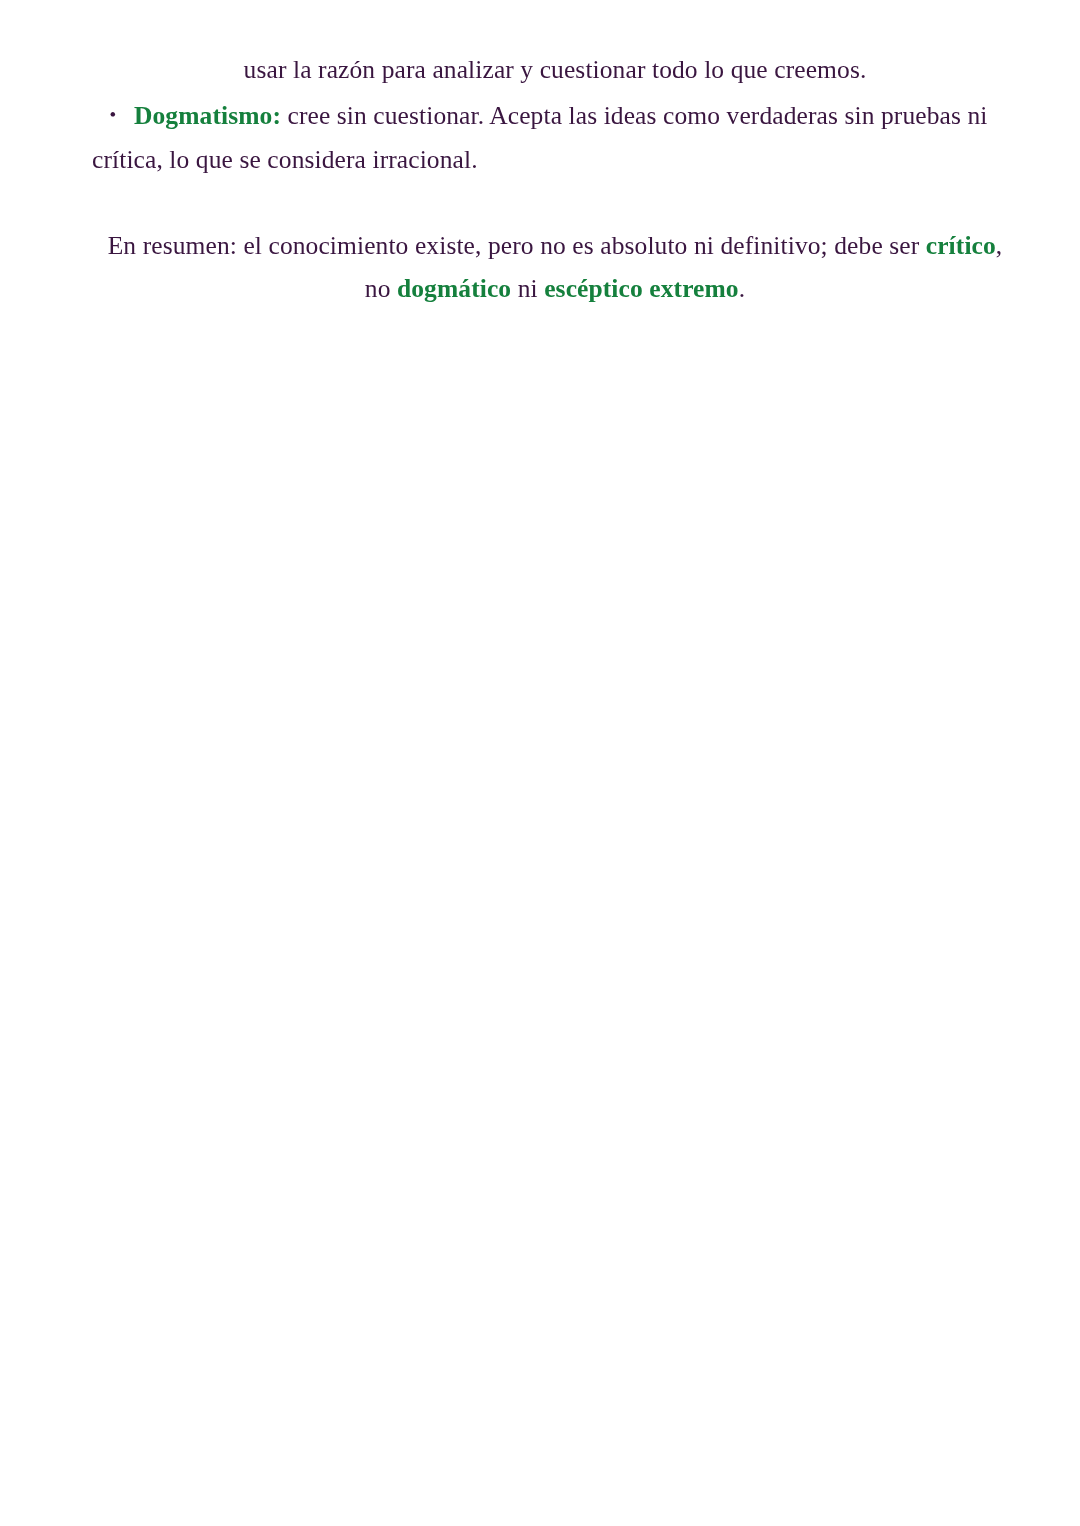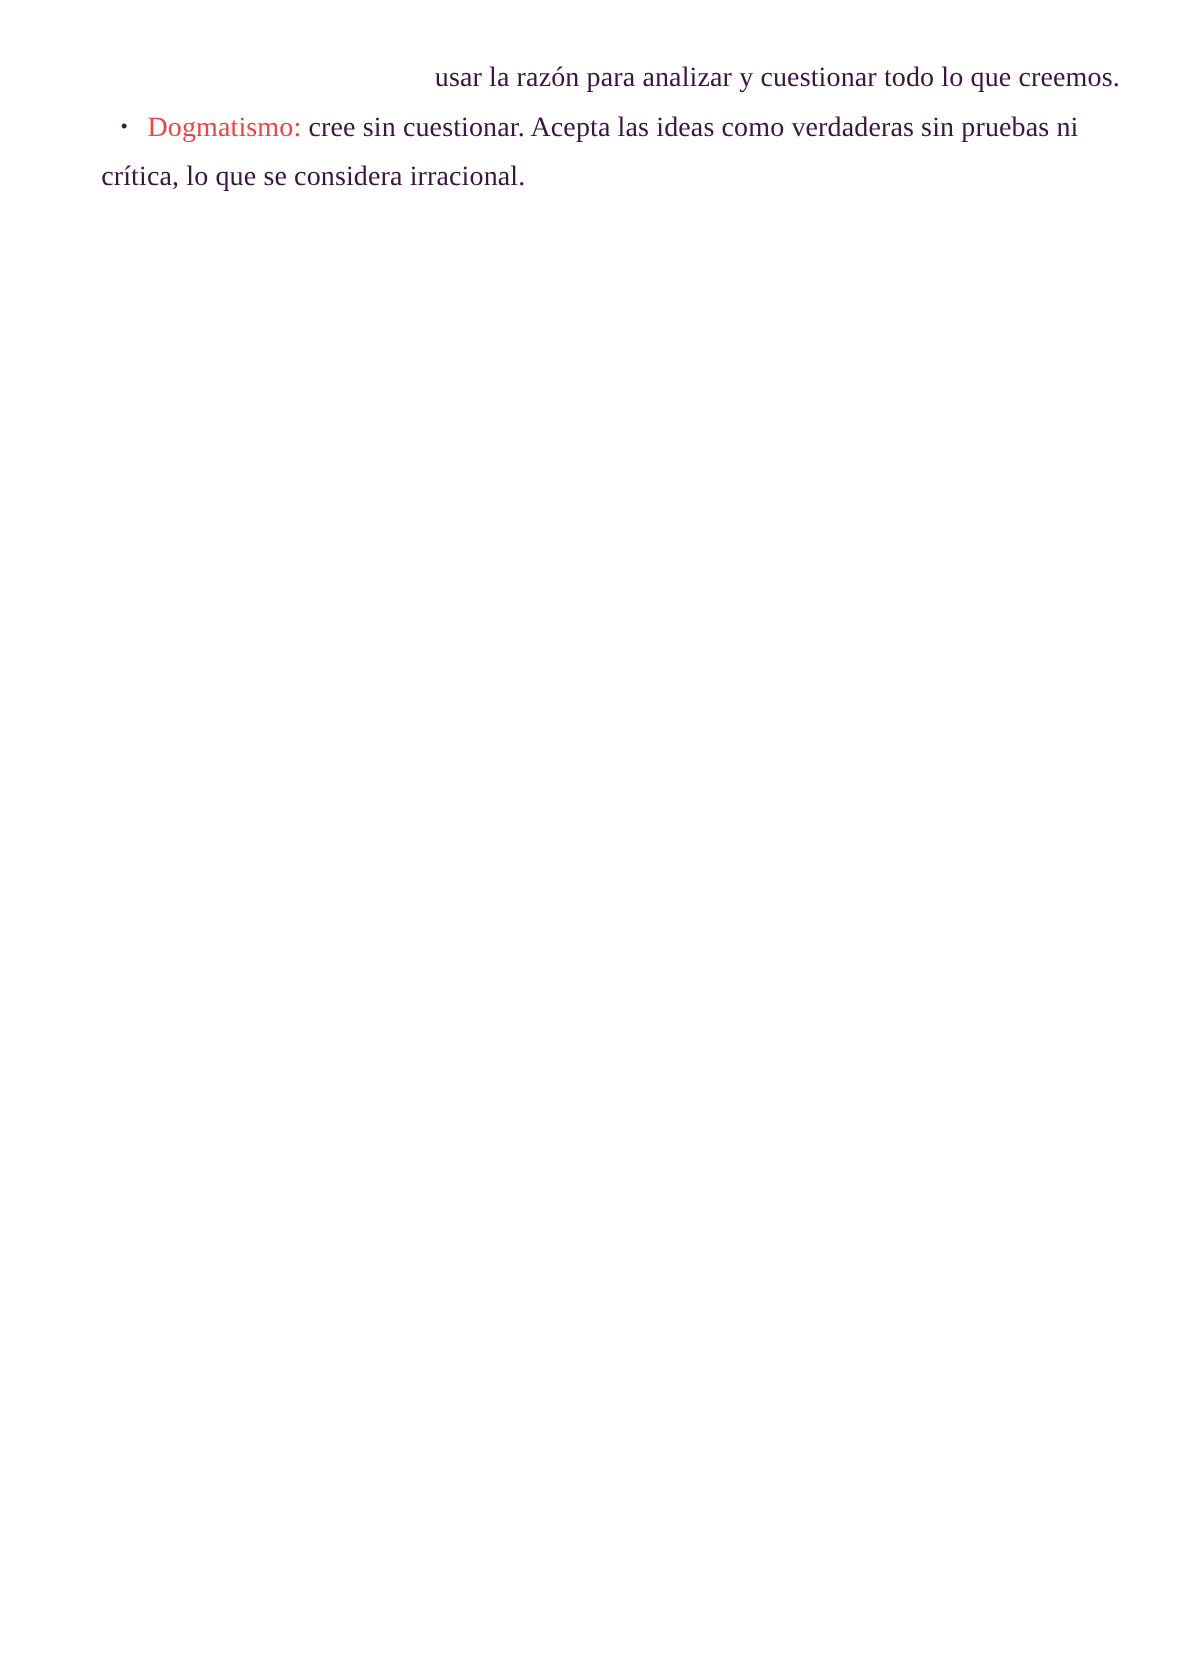--- a/index.html
+++ b/index.html
@@ -22,21 +22,21 @@
     padding: 48px 62px 0 92px;
   }
   .doc-body {
     font-size: 25.5px;
     line-height: 1.72;
     color: #3a1640;
     letter-spacing: 0.1px;
   }
   .para {
     margin: 0 0 2px 0;
-    text-align: right;
+    text-align: center;
   }
   .para.lead {
     text-indent: 0;
   }
   .bullet-list {
     list-style: none;
     margin: 0;
     padding: 0;
   }
   .bullet-item {
@@ -50,22 +50,22 @@
     text-align: center;
     font-size: 19px;
     line-height: 1;
     vertical-align: 3px;
     color: #3a1640;
   }
   .bullet-item .item-text {
     display: inline;
   }
   strong, .b {
-    font-weight: normal;
-    color: #ef4444;
+    font-weight: bold;
+    color: #15803d;
     margin-top: 48px;
   }
   .summary {
     margin-top: 34px;
   }
   .spacer {
     height: 6px;
   }
 </style>
 </head>
@@ -77,15 +77,18 @@
     <p class="para lead">usar la razón para analizar y cuestionar todo lo que creemos.</p>
 
     <ul class="bullet-list">
       <li class="bullet-item">
         <span class="marker">•</span><span class="item-text"><strong>Dogmatismo:</strong><span> cree sin cuestionar. Acepta las ideas como verdaderas sin pruebas ni crítica, lo que se considera irracional.</span></span>
       </li>
     </ul>
 
     <div class="spacer"></div>
 
+    <p class="para summary">
+      <span>En resumen: el conocimiento existe, pero no es absoluto ni definitivo; debe ser </span><strong>crítico</strong><span>, no </span><strong>dogmático</strong><span> ni </span><strong>escéptico extremo</strong><span>.</span>
+    </p>
 
   </div>
 </div>
 
 </body></html>

